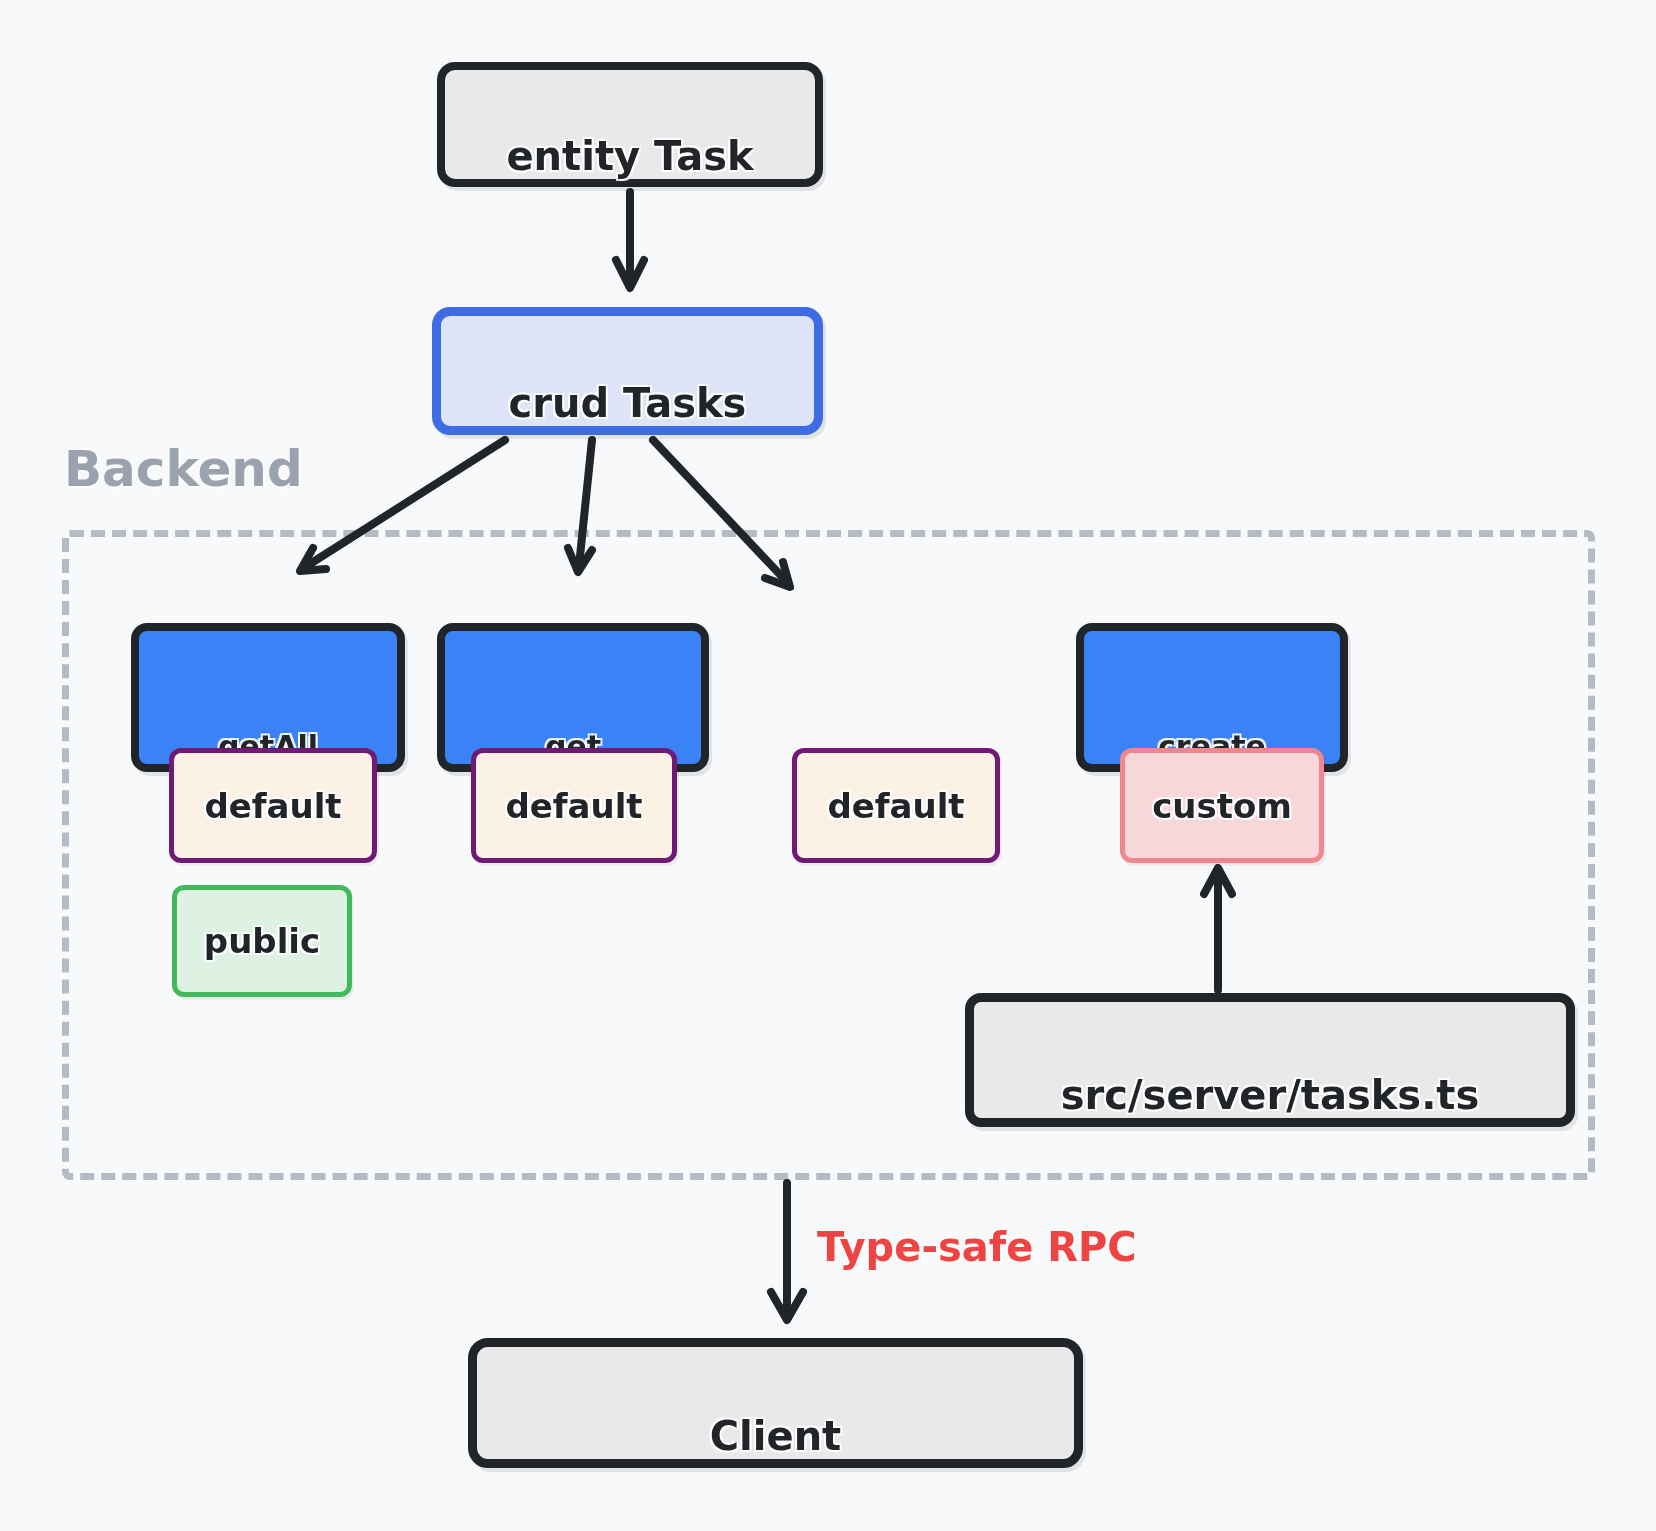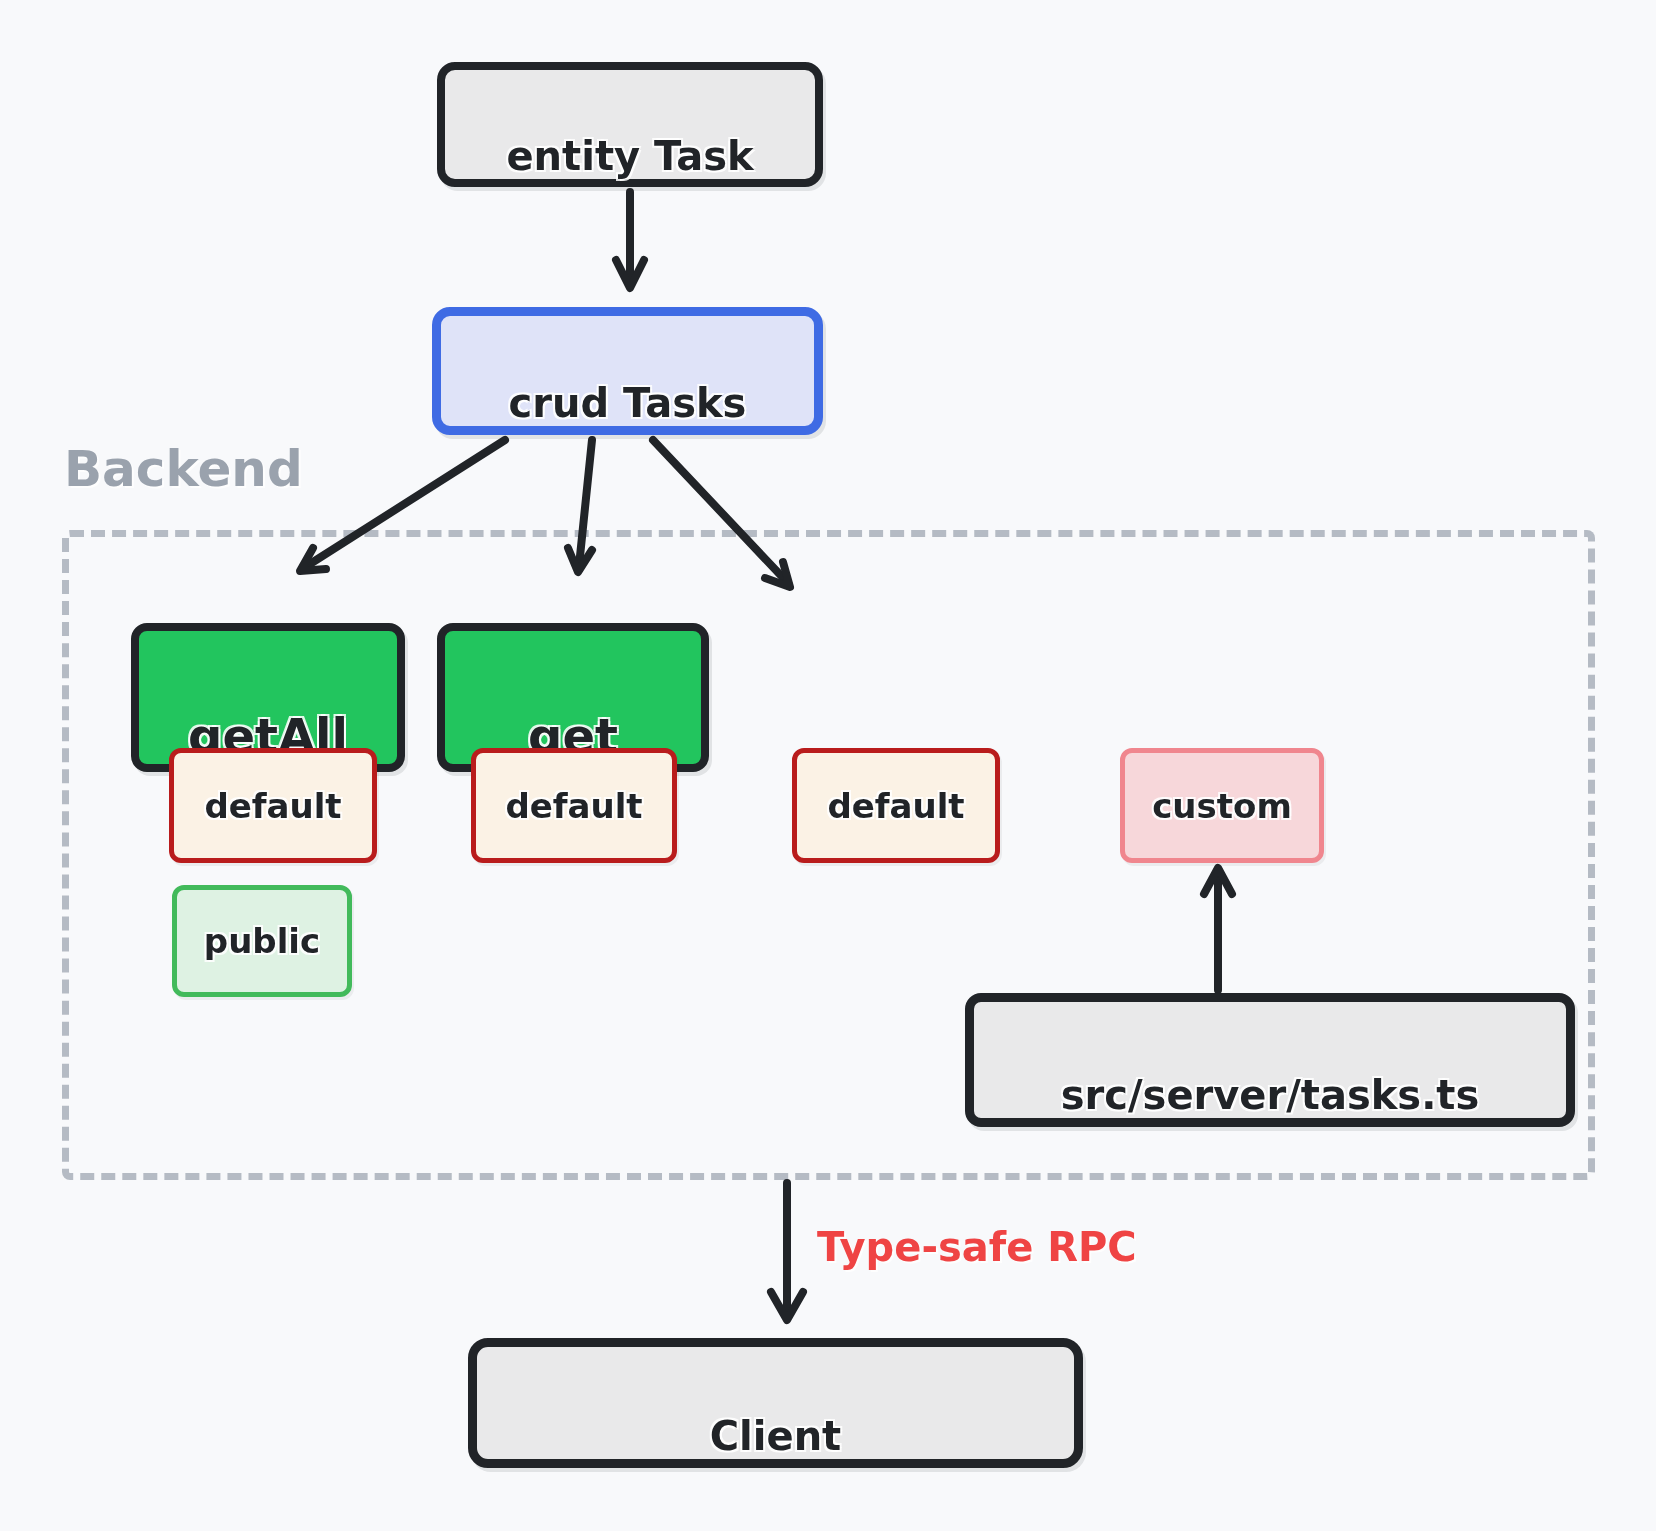--- a/index.html
+++ b/index.html
@@ -15,33 +15,33 @@
     box-shadow:3px 4px 0 rgba(33,36,40,0.10);
     text-shadow:2px 2px 0 rgba(255,255,255,0.85), -2px -2px 0 rgba(255,255,255,0.85),
                 2px -2px 0 rgba(255,255,255,0.85), -2px 2px 0 rgba(255,255,255,0.85);
   }
   .entity-node  { left:437px; top:62px;  width:386px; height:125px; background:#e9e9ea; border:8px solid #212428; font-size:40px; }
   .crud-node    { left:432px; top:307px; width:391px; height:128px; background:#dfe3f8; border:9px solid #3f6be4; font-size:40px; }
   .backend-label{ position:absolute; left:64px; top:440px; font-size:50px; color:#9aa2ad; z-index:1;
                   text-shadow:2px 2px 0 rgba(255,255,255,0.8); }
   .backend-box  { position:absolute; left:62px; top:530px; width:1533px; height:650px;
                   border:7px dashed #b5bbc4; border-radius:8px; box-sizing:border-box; z-index:0; }
-  .method       { top:623px; height:149px; background:#22c55e; border:8px solid #212428; border-radius:16px; font-size:48px; }
+  .method       { top:623px; height:149px; background:#3b82f6; border:8px solid #212428; border-radius:16px; font-size:30px; }
   .m-getall { left:131px;  width:274px; }
   .m-get    { left:437px;  width:272px; }
   .m-update { left:752px;  width:276px; }
   .m-create { left:1076px; width:272px; }
   .badge {
     position:absolute; display:flex; align-items:center; justify-content:center;
     top:748px; height:115px; border-radius:12px; font-size:34px; box-sizing:border-box; z-index:4;
     box-shadow:2px 3px 0 rgba(33,36,40,0.06);
     text-shadow:2px 2px 0 rgba(255,255,255,0.85), -2px -2px 0 rgba(255,255,255,0.85),
                 2px -2px 0 rgba(255,255,255,0.85), -2px 2px 0 rgba(255,255,255,0.85);
   }
-  .badge-default { background:#fbf2e5; border:5px solid #b91c1c; }
+  .badge-default { background:#fbf2e5; border:5px solid #701a75; }
   .badge-custom  { background:#f7d7da; border:5px solid #f0868e; }
   .badge-public  { background:#def2e3; border:5px solid #42ba5b; top:885px; height:112px; }
   .b-getall { left:169px;  width:208px; }
   .b-get    { left:471px;  width:206px; }
   .b-update { left:792px;  width:208px; }
   .b-create { left:1120px; width:204px; }
   .b-public { left:172px;  width:180px; }
   .server-file-node { left:917px; top:993px;  width:610px; height:134px; background:#e9e9ea; border:9px solid #212428; border-radius:16px; font-size:40px;margin-left:48px; }
   .client-node      { left:468px; top:1338px; width:615px; height:130px; background:#e9e9ea; border:9px solid #212428; border-radius:20px; font-size:40px; }
   .rpc-label { position:absolute; left:817px; top:1224px; font-size:40px; color:#ef4444; z-index:1;
@@ -63,20 +63,23 @@
 
   <div class="node crud-node">
     <span>crud Tasks</span>
   </div>
 
   <div class="node method m-getall">
     <span>getAll</span>
   </div>
   <div class="node method m-get">
     <span>get</span>
+  </div>
+  <div class="node method m-create">
+    <span>create</span>
   </div>
 
   <div class="badge badge-default b-getall">
     <span>default</span>
   </div>
   <div class="badge badge-default b-get">
     <span>default</span>
   </div>
   <div class="badge badge-default b-update">
     <span>default</span>

